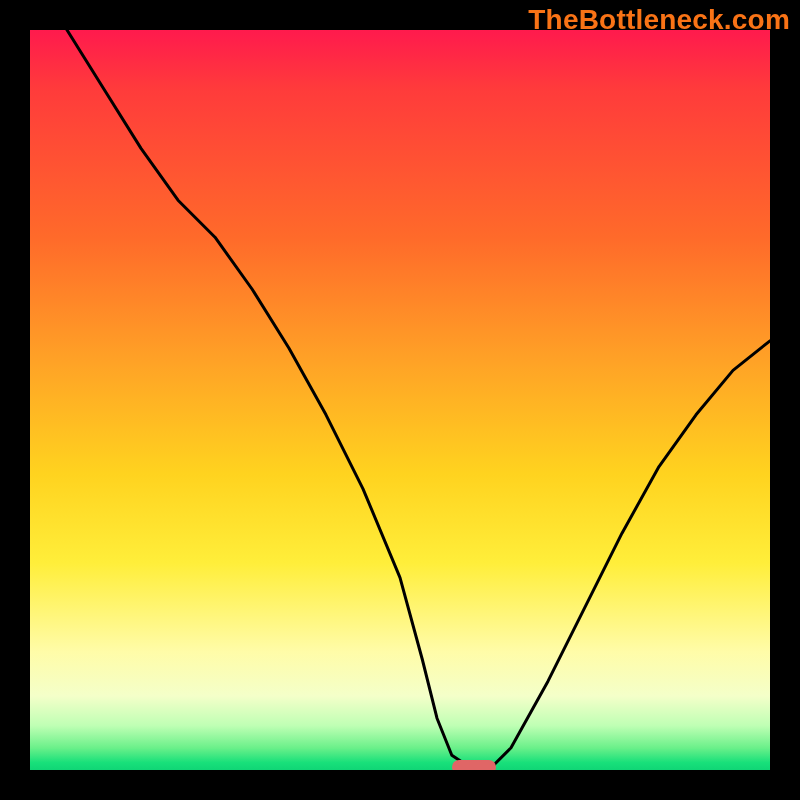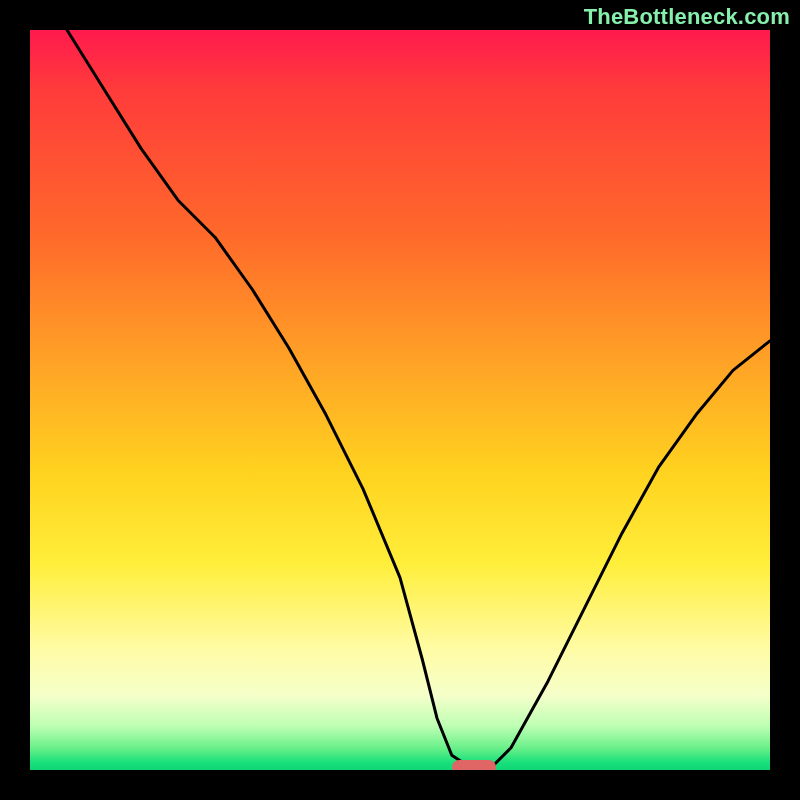--- a/index.html
+++ b/index.html
@@ -14,22 +14,22 @@
   .frame {
     position: relative;
     width: 800px;
     height: 800px;
     background: #000;
   }
   .watermark {
     position: absolute;
     top: 4px;
     right: 10px;
-    color: #86efac;
-    font-size: 22px;
+    color: #f97316;
+    font-size: 28px;
     font-weight: bold;
     letter-spacing: 0.2px;
     z-index: 10;
   }
   .plot-area {
     position: absolute;
     left: 30px;
     top: 30px;
     width: 740px;
     height: 740px;

